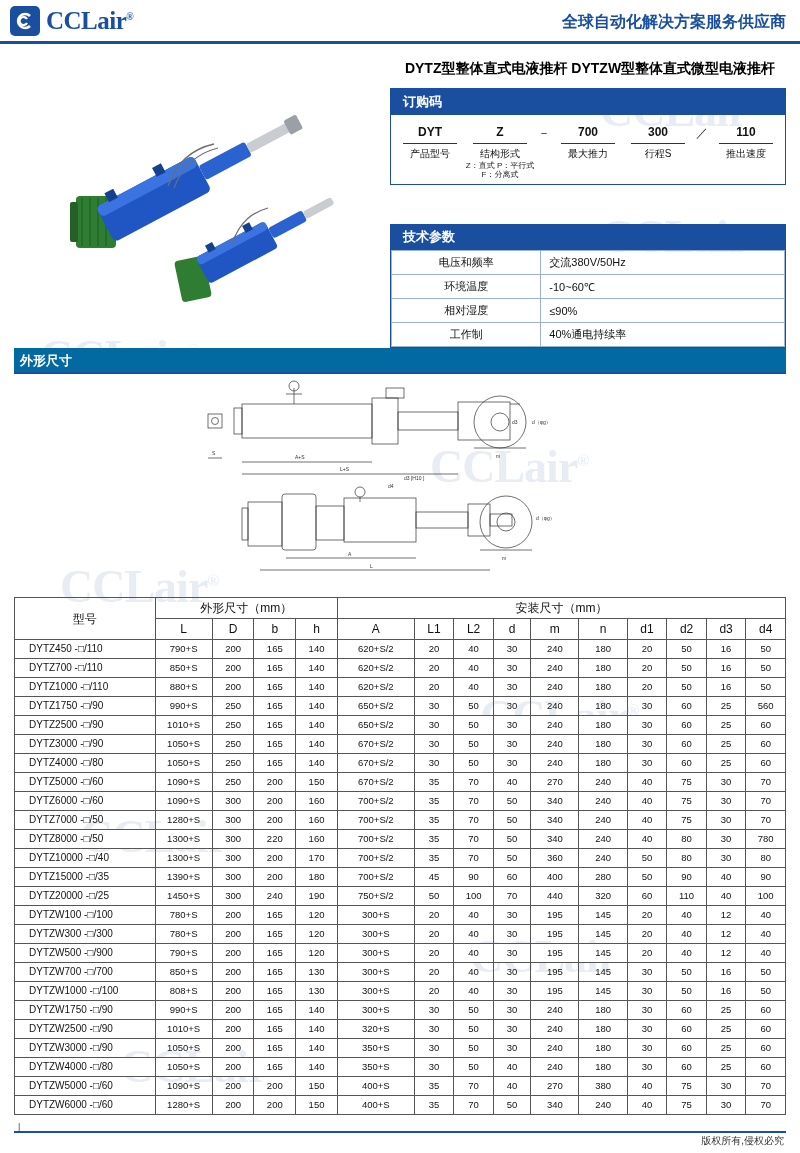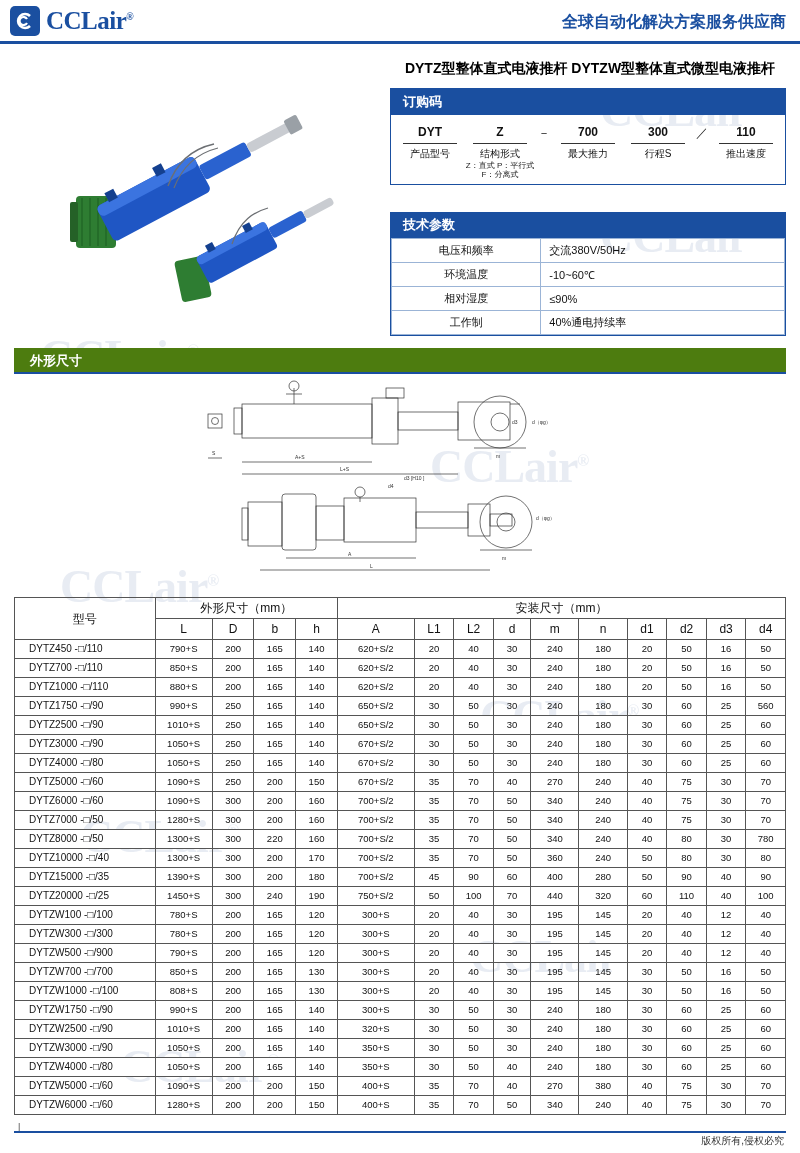--- a/index.html
+++ b/index.html
@@ -63,34 +63,34 @@
   }
   .oc-col { flex:1; }
   .oc-code { font-size:12px; font-weight:bold; margin-bottom:2px; }
   .oc-dash { width:18px; font-size:12px; padding-top:0; }
   .oc-line { border-top:1px solid #333; margin:4px 8px 4px 8px; height:1px;}
   .oc-label { font-size:10px; line-height:1.25; }
   .oc-sub { font-size:8px; line-height:1.2; color:#222; }
 
   
   .tech-box {
-    position:absolute; left:390px; top:212px; width:396px;
+    position:absolute; left:390px; top:224px; width:396px;
     border:1px solid #1a4fa0; border-top:none;
   }
   .tech-table { width:100%; border-collapse:collapse; font-size:11px; }
   .tech-table td {
     border:1px solid #9bb4d6; padding:4px 8px; height:22px;
   }
   .tech-table td.k { width:38%; text-align:center; }
 
   
   .dim-bar {
     position:absolute; left:14px; top:348px; width:772px;
-    background:#4d7c0f; color:#fff; font-size:13px; font-weight:bold;
-    padding:4px 16px;
+    background:#0369a1; color:#fff; font-size:13px; font-weight:bold;
+    padding:4px 6px;
   }
   .dim-underline { position:absolute; left:14px; top:372px; width:772px; height:2px; background:#1a4fa0;}
 
   
   .photo {
     position:absolute; left:18px; top:108px; width:350px; height:210px;
   }
 
   
   .drawing { position:absolute; left:190px; top:378px; width:430px; height:212px; }

